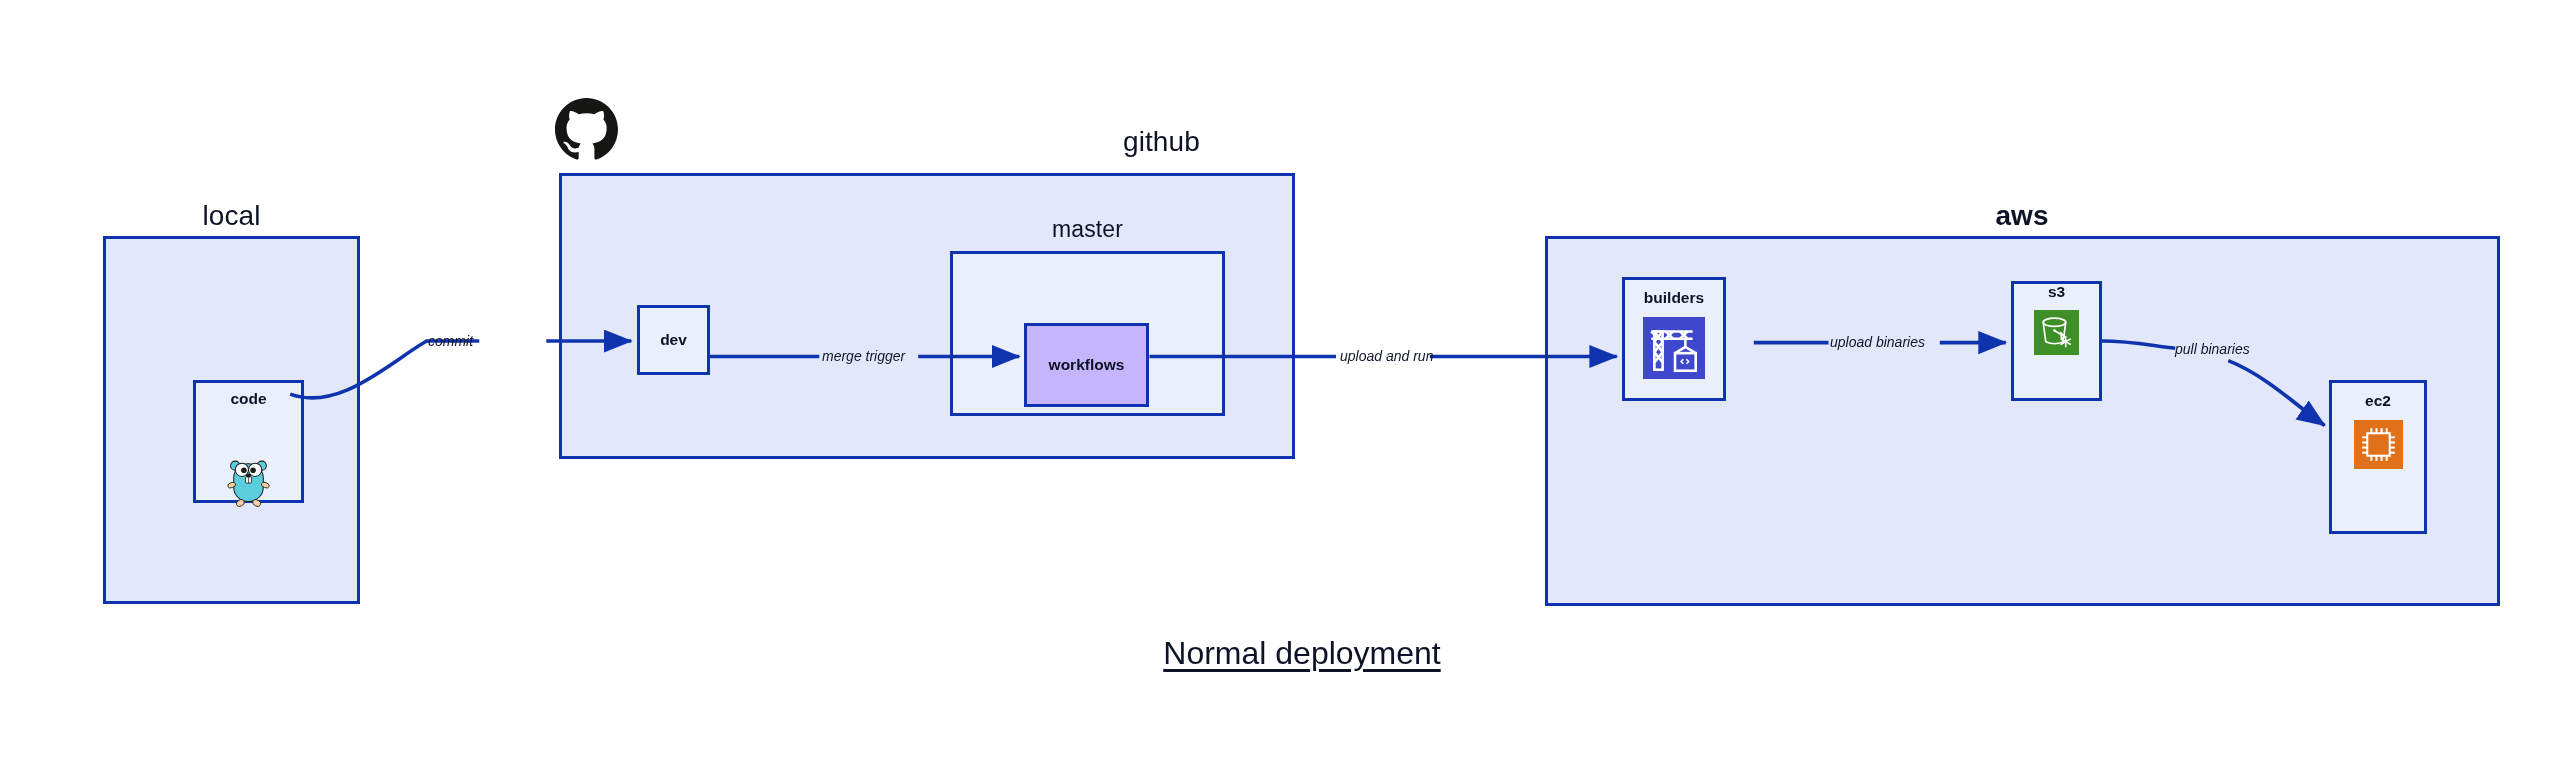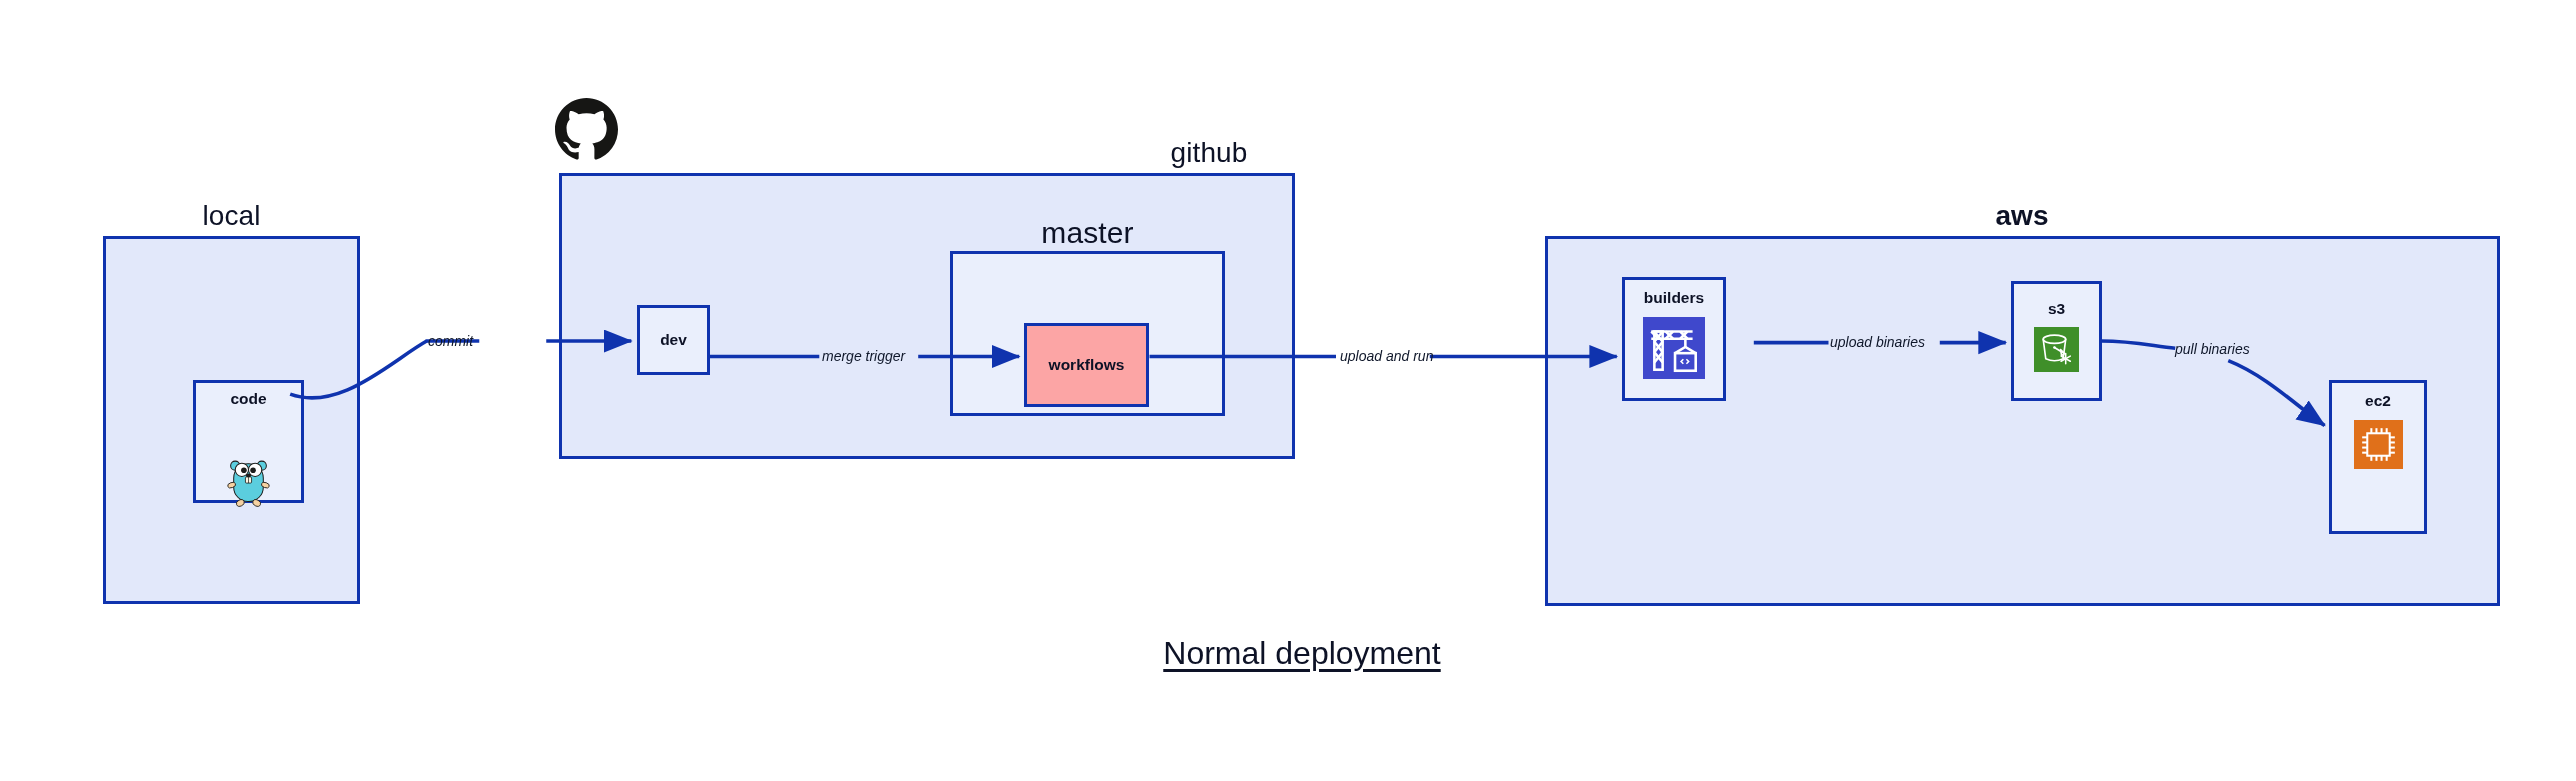--- a/index.html
+++ b/index.html
@@ -130,41 +130,41 @@
         <circle cx="57" cy="37" r="5.5" fill="#1d1d1b"></circle>
 
         <ellipse cx="48" cy="47" rx="5" ry="4" fill="#1d1d1b"></ellipse>
         <rect x="42" y="50" width="12" height="12" rx="2" fill="#fdf6e3" stroke="#1d1d1b" stroke-width="1.6"></rect>
         <line x1="48" y1="50" x2="48" y2="62" stroke="#1d1d1b" stroke-width="1.4"></line>
       </svg>
     </span>
   </div>
 
   <div class="group" style="left:559px; top:173px; width:736px; height:286px;"></div>
-  <div class="group-label" style="left:1123px; top:137px; width:172px; text-align:center;">github</div>
+  <div class="group-label" style="left:1123px; top:126px; width:172px; text-align:left;">github</div>
 
   <div id="github-logo">
     <svg width="63" height="63" viewBox="0 0 16 16" xmlns="http://www.w3.org/2000/svg">
       <path fill="#161614" d="M8 0C3.58 0 0 3.58 0 8c0 3.54 2.29 6.53 5.47 7.59.4.07.55-.17.55-.38
         0-.19-.01-.82-.01-1.49-2.01.37-2.53-.49-2.69-.94-.09-.23-.48-.94-.82-1.13-.28-.15-.68-.52-.01-.53.63-.01
         1.08.58 1.23.82.72 1.21 1.87.87 2.33.66.07-.52.28-.87.51-1.07-1.78-.2-3.64-.89-3.64-3.95
         0-.87.31-1.59.82-2.15-.08-.2-.36-1.02.08-2.12 0 0 .67-.21 2.2.82.64-.18 1.32-.27 2-.27s1.36.09 2 .27c1.53-1.04
         2.2-.82 2.2-.82.44 1.1.16 1.92.08 2.12.51.56.82 1.27.82 2.15 0 3.07-1.87 3.75-3.65 3.95.29.25.54.73.54 1.48
         0 1.07-.01 1.93-.01 2.2 0 .21.15.46.55.38A8.01 8.01 0 0 0 16 8c0-4.42-3.58-8-8-8z"></path>
     </svg>
   </div>
 
   <div class="node" style="left:637px; top:305px; width:73px; height:70px; justify-content:center;">
     <span class="node-label">dev</span>
   </div>
 
   <div class="group" style="left:950px; top:251px; width:275px; height:165px; background:#eaeffc;"></div>
-  <div class="group-label" style="left:950px; top:216px; width:275px; text-align:center; font-size:30px;">master</div>
-
-  <div class="node" style="left:1024px; top:323px; width:125px; height:84px; justify-content:center; background:#fca5a5;">
+  <div class="group-label" style="left:950px; top:216px; width:275px; text-align:center; font-size:23px;">master</div>
+
+  <div class="node" style="left:1024px; top:323px; width:125px; height:84px; justify-content:center; background:#c4b5fd;">
     <span class="node-label">workflows</span>
   </div>
 
   <div class="group" style="left:1545px; top:236px; width:955px; height:370px;"></div>
   <div class="group-label" style="left:1906px; top:200px; width:232px; text-align:center;font-weight:bold;">aws</div>
 
   <div class="node" style="left:1622px; top:277px; width:104px; height:124px; padding-top:10.3px;">
     <span class="node-label">builders</span>
     <span class="node-icon" style="margin-top:11.3px;">
       <svg width="62" height="62" viewBox="0 0 120 120" xmlns="http://www.w3.org/2000/svg">
@@ -193,21 +193,21 @@
           <rect x="62" y="70" width="40" height="34"></rect>
         </g>
         <g fill="#ffffff" stroke="none" transform="translate(68,78) scale(0.9)">
           <path d="M10 3 L4 9 L10 15 L12.4 12.8 L8.6 9 L12.4 5.2 Z"></path>
           <path d="M19 3 L25 9 L19 15 L16.6 12.8 L20.4 9 L16.6 5.2 Z"></path>
         </g>
       </svg>
     </span>
   </div>
 
-  <div class="node" style="left:2011px; top:281px; width:91px; height:120px; padding-top:17px;">
+  <div class="node" style="left:2011px; top:281px; width:91px; height:120px; padding-top:0;">
     <span class="node-label">s3</span>
     <span class="node-icon" style="margin-top:10.3px;">
       <svg width="45" height="45" viewBox="0 0 88 88" xmlns="http://www.w3.org/2000/svg">
         <rect x="0" y="0" width="88" height="88" fill="#3f8f29"></rect>
         <g fill="none" stroke="#ffffff" stroke-width="3.2" stroke-linecap="round" stroke-linejoin="round">
           <ellipse cx="40" cy="24" rx="22" ry="8"></ellipse>
           <path d="M18 24 L23 62 Q40 70 57 62 L62 24"></path>
           <path d="M40 40 L56 50"></path>
           <path d="M52 44 L60 52 L54 56 Z"></path>
         </g>

